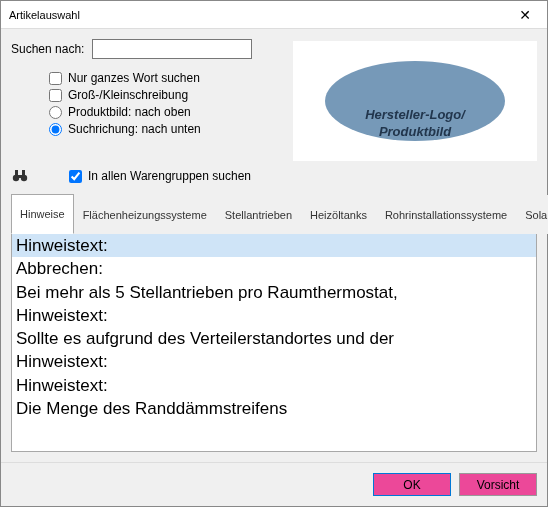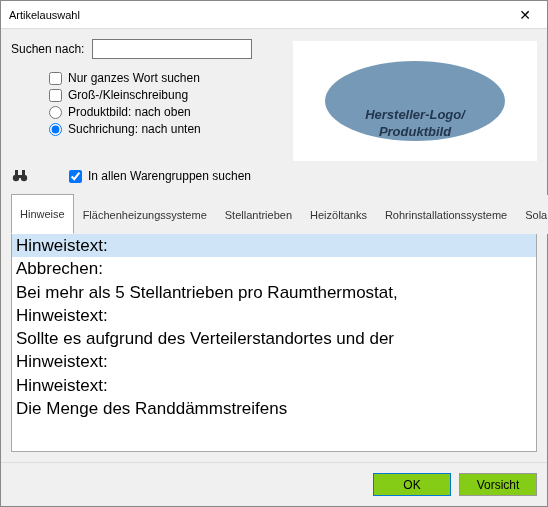--- a/index.html
+++ b/index.html
@@ -158,21 +158,21 @@
     justify-content: flex-end;
     gap: 8px;
     padding: 10px 10px;
     border-top: 1px solid #ddd;
     background: #f0f0f0;
   }
   .footer button {
     min-width: 78px;
     height: 23px;
     font-size: 12px;
-    background: #84cc16;
+    background: #ec4899;
     border: 1px solid #999;
     padding: 0 10px;
   }
   .footer button.default {
     border: 1px solid #0078d7;
   }
 </style>
 </head>
 <body>
 

